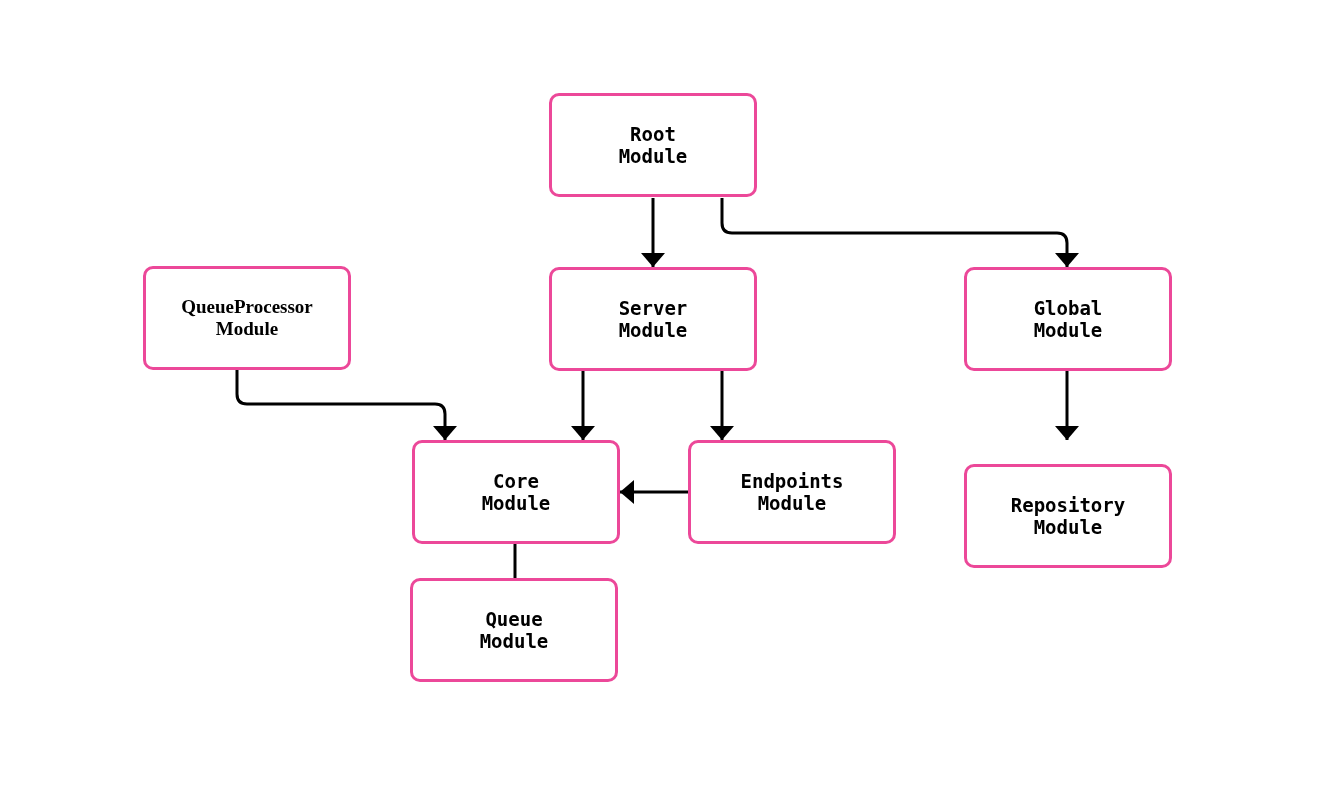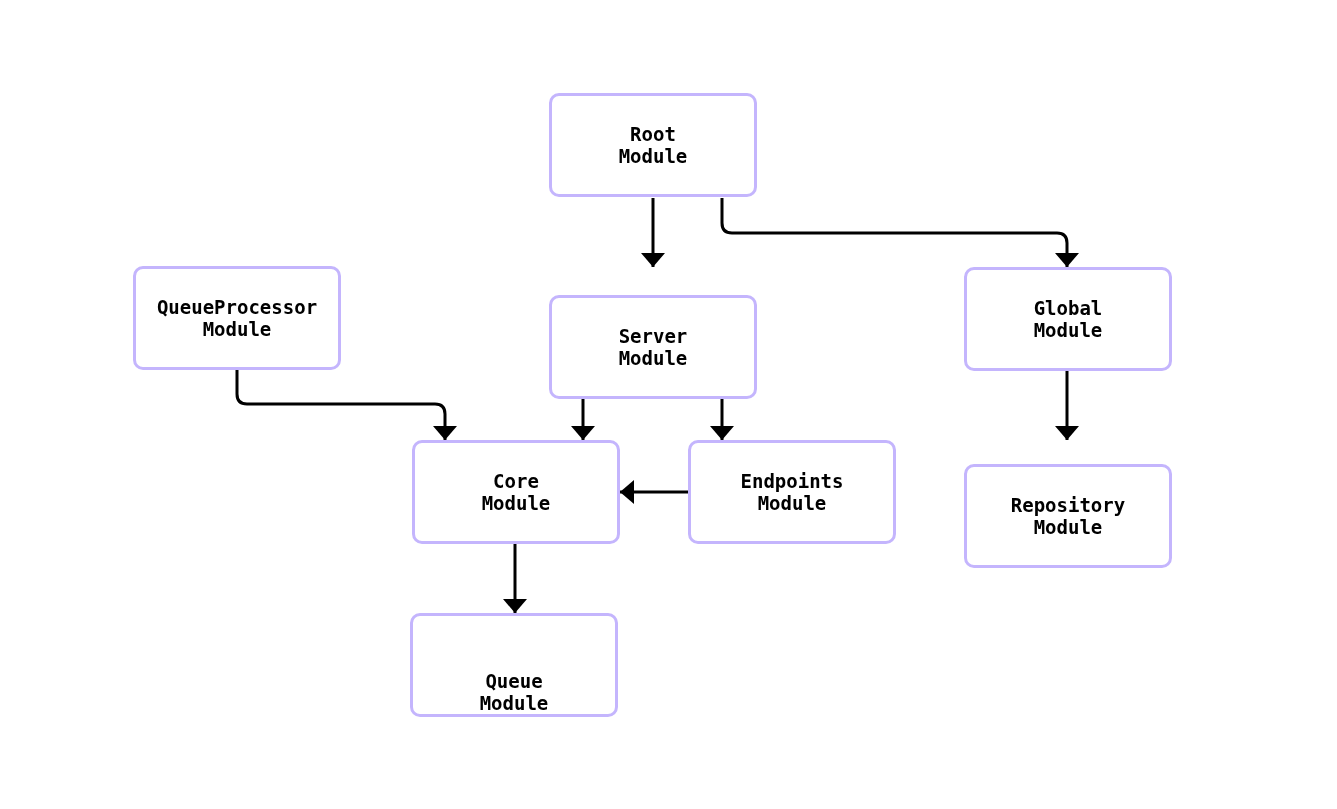--- a/index.html
+++ b/index.html
@@ -26,41 +26,41 @@
     fill: none;
     stroke: #000000;
     stroke-width: 3;
   }
   .node {
     position: absolute;
     width: 208px;
     height: 104px;
     box-sizing: border-box;
     background: #ffffff;
-    border: 3px solid #c4b5fd;
+    border: 3px solid #ec4899;
     border-radius: 10px;
     display: flex;
     flex-direction: column;
     align-items: center;
     justify-content: center;
     text-align: center;
     color: #000000;
     font-weight: bold;
     font-size: 19px;
     line-height: 22px;
     white-space: nowrap;
   }
   .node-root          { left: 549px; top: 93px;  }
-  .node-queueprocessor{ left: 133px; top: 266px; }
-  .node-server        { left: 549px; top: 267px; margin-top: 28px; }
+  .node-queueprocessor{ left: 143px; top: 266px; font-family: Liberation Serif, serif; }
+  .node-server        { left: 549px; top: 267px; }
   .node-global        { left: 964px; top: 267px; border-radius: 10px; }
   .node-core          { left: 412px; top: 440px; }
   .node-endpoints     { left: 688px; top: 440px; }
   .node-repository    { left: 964px; top: 464px; }
-  .node-queue         { left: 410px; top: 613px; justify-content: flex-end; }
+  .node-queue         { left: 410px; top: 578px; }
 </style>
 </head>
 <body>
 
 <div class="canvas">
 
   <svg class="edge-layer" width="1337" height="809" viewBox="0 0 1337 809" xmlns="http://www.w3.org/2000/svg">
     <defs>
       <marker id="arrowhead" markerUnits="userSpaceOnUse" markerWidth="14" markerHeight="24" viewBox="0 0 14 24" refX="14" refY="12" orient="auto">
         <path d="M0,0 L14,12 L0,24 Z" fill="#000000"></path>

